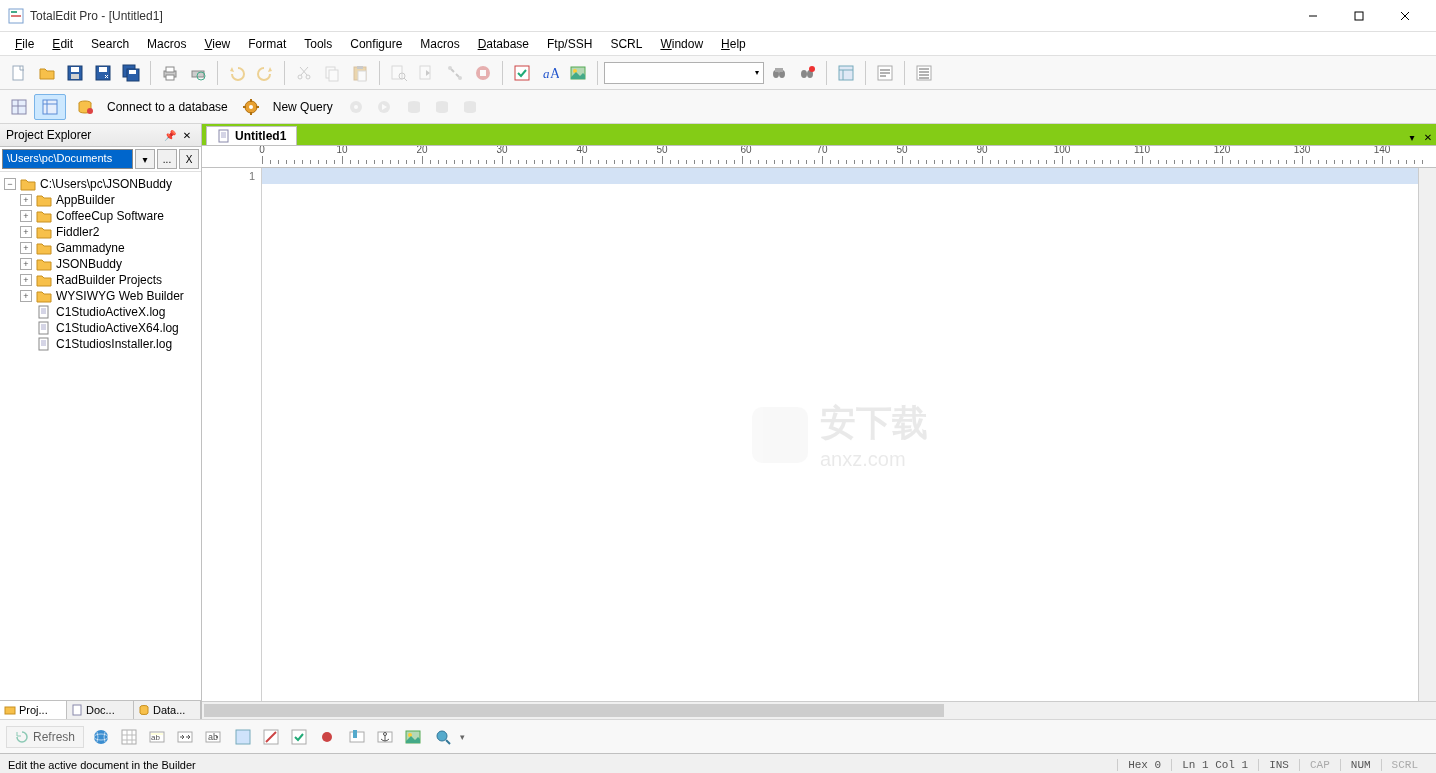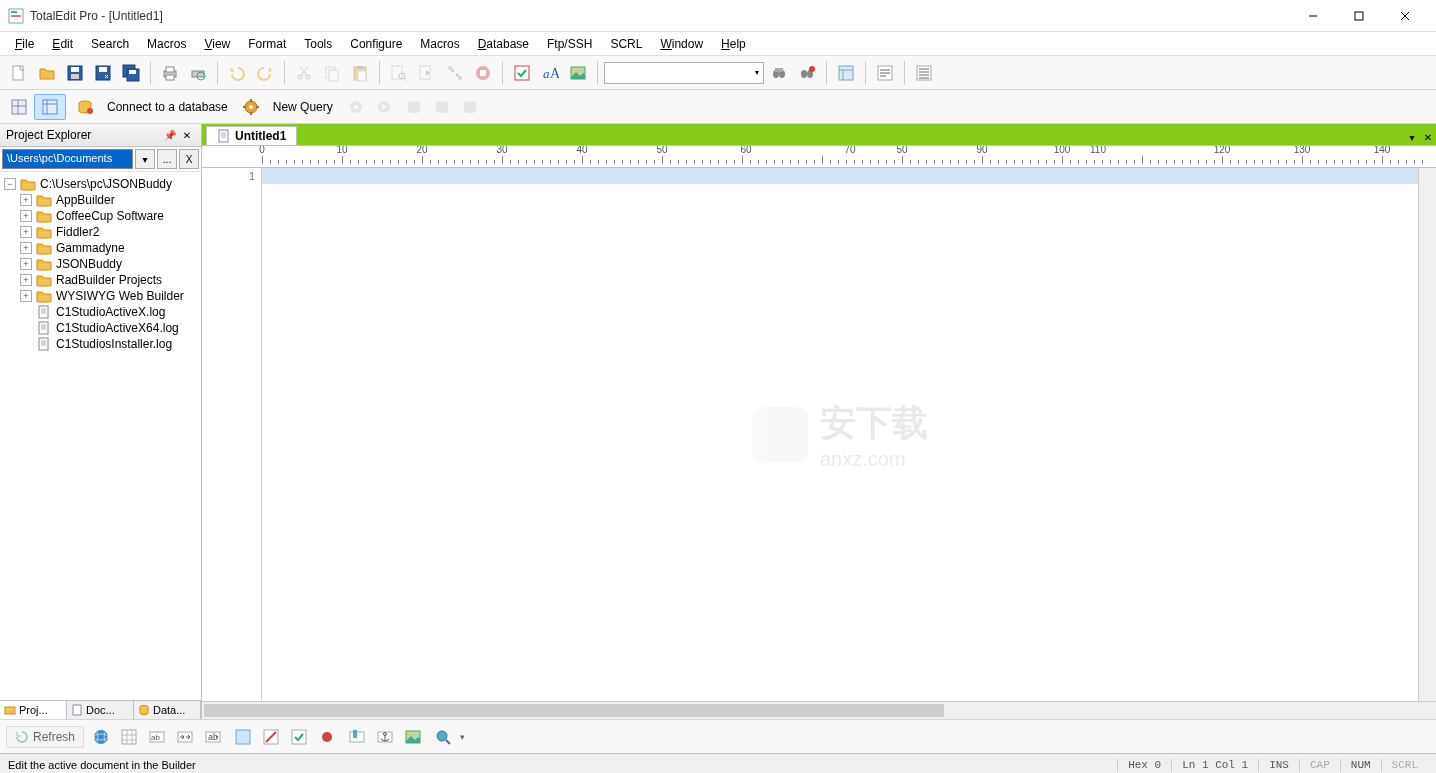--- a/index.html
+++ b/index.html
@@ -571,21 +571,21 @@
           <div class="tick" style="left: 488px;"></div>
           <div class="tick" style="left: 496px;"></div>
           <div class="tick" style="left: 504px;"></div>
           <div class="tick" style="left: 512px;"></div>
           <div class="tick" style="left: 520px;"></div>
           <div class="tick" style="left: 528px;"></div>
           <div class="tick" style="left: 536px;"></div>
           <div class="tick" style="left: 544px;"></div>
           <div class="tick" style="left: 552px;"></div>
           <div class="tick major" style="left: 560px;"></div>
-          <div class="tick-label" style="left: 588px;">70</div>
+          <div class="tick-label" style="left: 560px;">70</div>
           <div class="tick" style="left: 568px;"></div>
           <div class="tick" style="left: 576px;"></div>
           <div class="tick" style="left: 584px;"></div>
           <div class="tick" style="left: 592px;"></div>
           <div class="tick" style="left: 600px;"></div>
           <div class="tick" style="left: 608px;"></div>
           <div class="tick" style="left: 616px;"></div>
           <div class="tick" style="left: 624px;"></div>
           <div class="tick" style="left: 632px;"></div>
           <div class="tick major" style="left: 640px;"></div>
@@ -615,21 +615,21 @@
           <div class="tick" style="left: 808px;"></div>
           <div class="tick" style="left: 816px;"></div>
           <div class="tick" style="left: 824px;"></div>
           <div class="tick" style="left: 832px;"></div>
           <div class="tick" style="left: 840px;"></div>
           <div class="tick" style="left: 848px;"></div>
           <div class="tick" style="left: 856px;"></div>
           <div class="tick" style="left: 864px;"></div>
           <div class="tick" style="left: 872px;"></div>
           <div class="tick major" style="left: 880px;"></div>
-          <div class="tick-label" style="left: 836px;">110</div>
+          <div class="tick-label" style="left: 880px;">110</div>
           <div class="tick" style="left: 888px;"></div>
           <div class="tick" style="left: 896px;"></div>
           <div class="tick" style="left: 904px;"></div>
           <div class="tick" style="left: 912px;"></div>
           <div class="tick" style="left: 920px;"></div>
           <div class="tick" style="left: 928px;"></div>
           <div class="tick" style="left: 936px;"></div>
           <div class="tick" style="left: 944px;"></div>
           <div class="tick" style="left: 952px;"></div>
           <div class="tick major" style="left: 960px;"></div>

